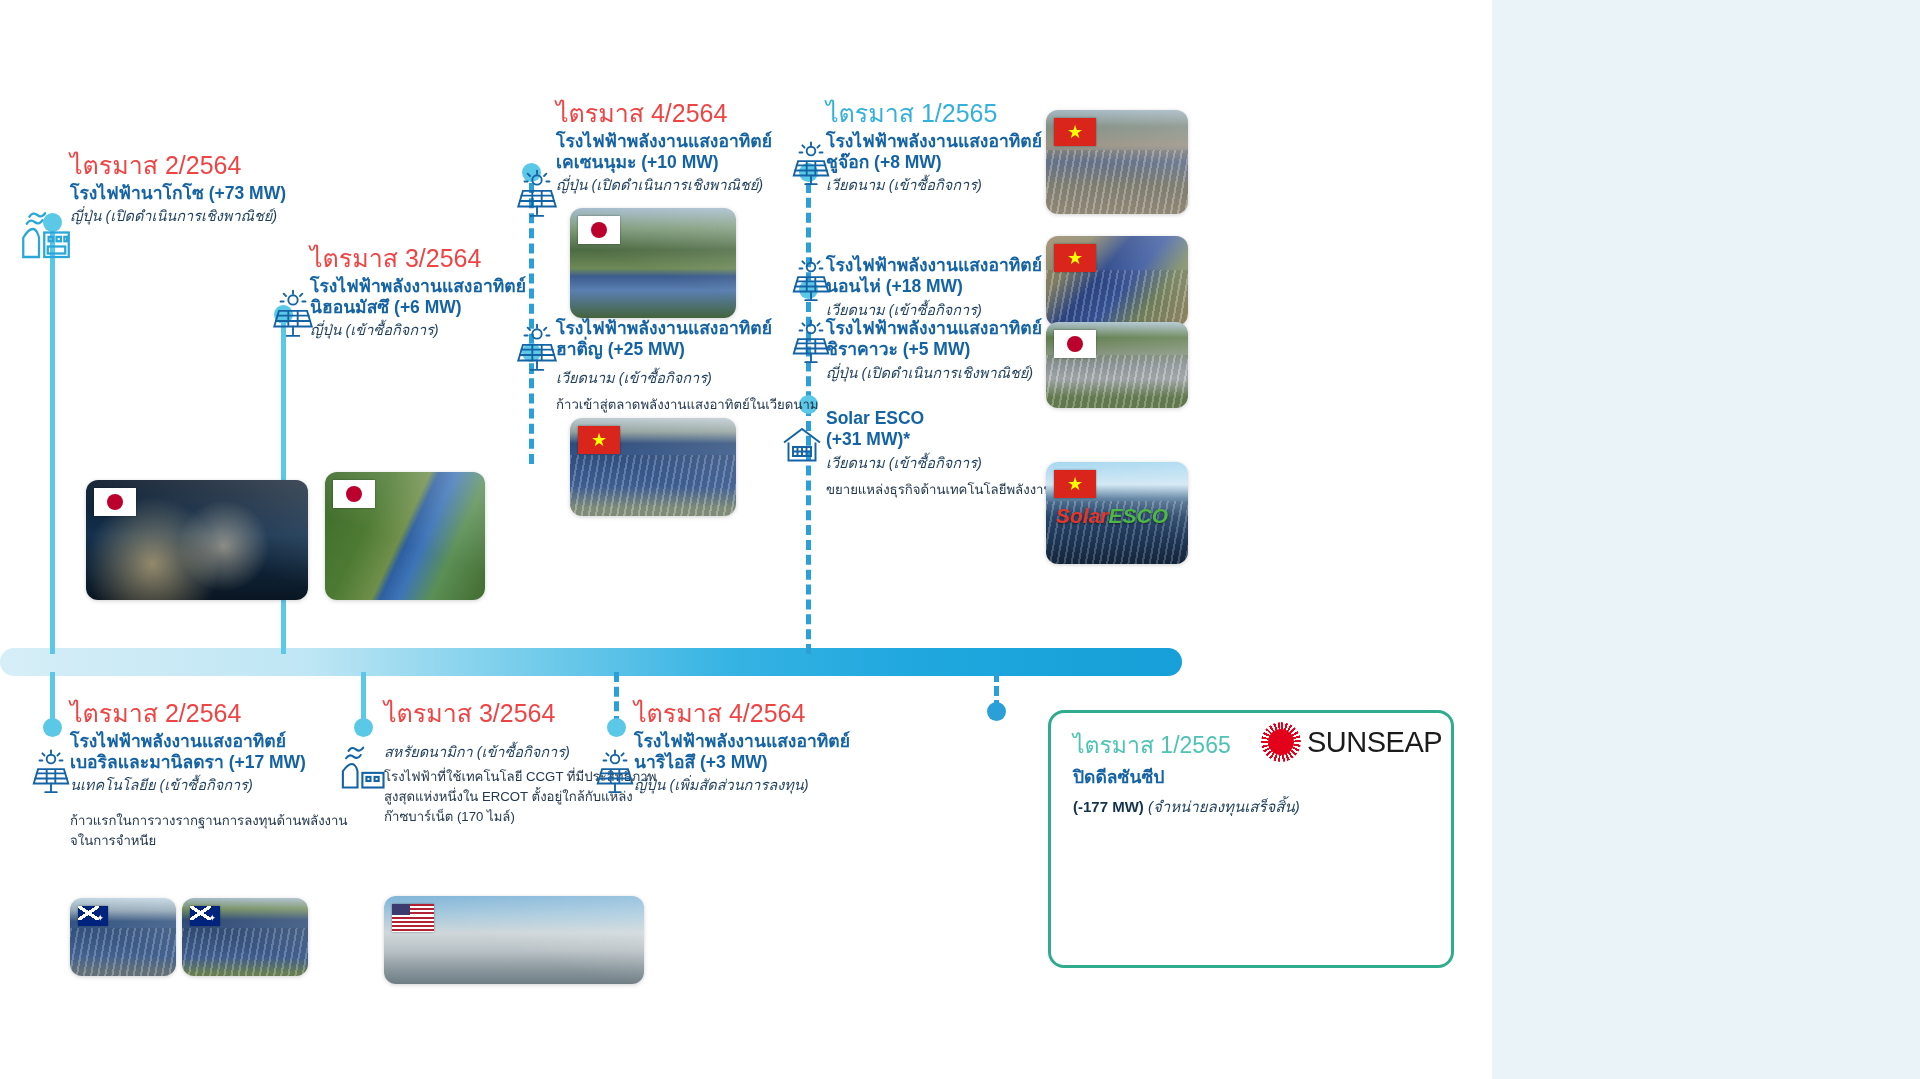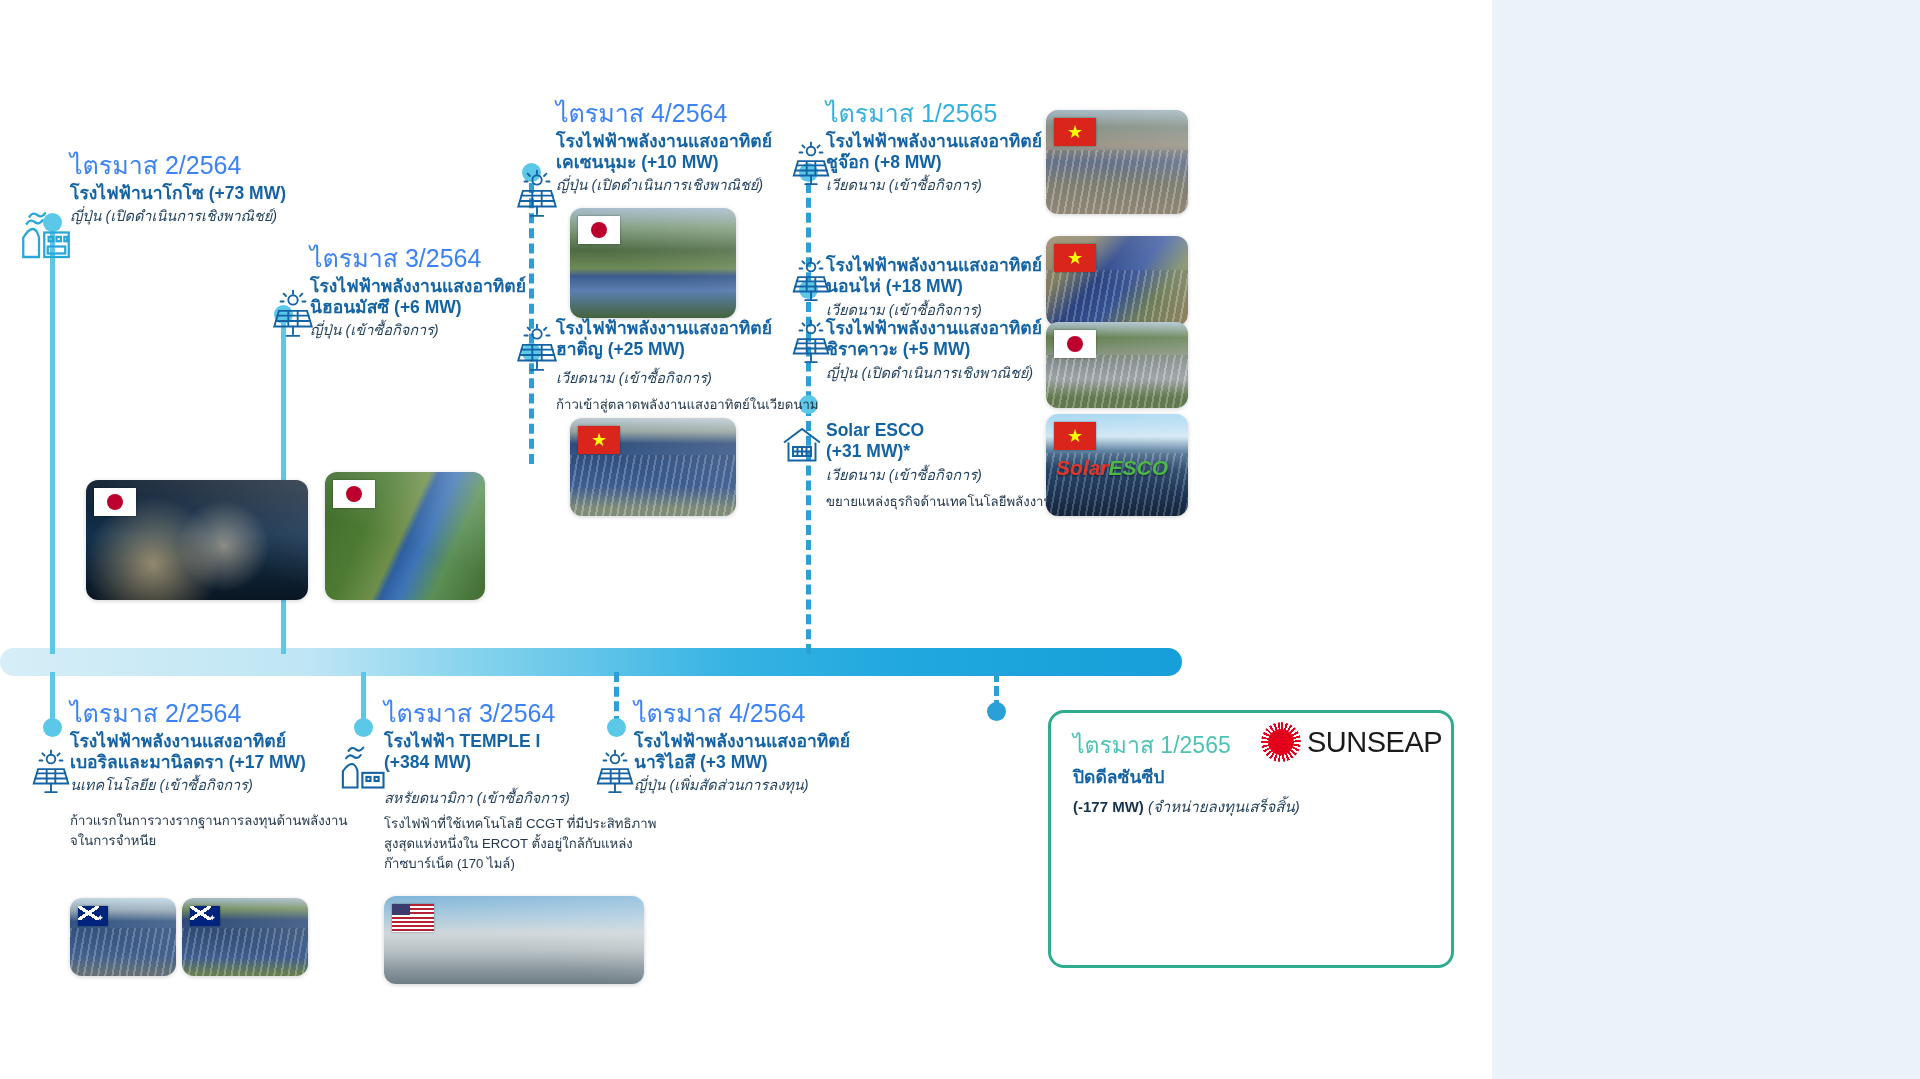--- a/index.html
+++ b/index.html
@@ -35,21 +35,21 @@
   .tl-stem.dash { width:0; border-left:5px dashed #2b9fd8; background:none; }
   .tl-dot {
     position:absolute; width:19px; height:19px; border-radius:50%;
     background:#5cc8e8;
   }
   .tl-dot.blue { background:#2b9fd8; }
 
   
   .ev { position:absolute; }
   .ev .q {
-    font-size:25px; color:#3b82f6; font-weight:normal; line-height:1.06;
+    font-size:25px; color:#ef4444; font-weight:normal; line-height:1.06;
     white-space:nowrap;
   }
   .ev .q.dark { color:#33b0dc; }
   .ev .name {
     font-size:17.5px; color:#1463a5; font-weight:bold; line-height:1.22;
   }
   .ev .sub {
     font-size:14.5px; color:#1f3f5c; font-style:italic; line-height:1.3; margin-top:3px;
   }
   .ev .desc {
@@ -93,21 +93,21 @@
      linear-gradient(#9fb7c9 0%, #7d9a7a 18%, #4d6b43 38%, #6f8a58 55%, #3c5c8e 62%, #5a7fb0 75%, #44633d 100%);}
   .im-hatinh{background:
      linear-gradient(#b9c7cf 0%, #8f9f9a 14%, #2d4c7a 26%, #3a5c92 48%, #4668a0 70%, #8d9a86 92%);}
   .im-chuchok{background:
      linear-gradient(#9db2bd 0%, #7e8b80 16%, #9a9385 34%, #6f7d96 50%, #8c8b7e 72%, #a09683 100%);}
   .im-nonhai{background:
      linear-gradient(130deg,#a39277 0%, #8d8a6e 22%, #2f4a8c 40%, #3c5aa0 56%, #7b8a64 74%, #a2936f 100%);}
   .im-shirakawa{background:
      linear-gradient(#a8bfcc 0%, #5c7a4a 18%, #7e8f74 34%, #9aa2a6 50%, #b0b5b8 66%, #6d8558 88%);}
   .im-solaresco{background:
-     linear-gradient(#9fd4ef 0%, #cfe6f3 22%, #5b7fa0 36%, #2b4b72 54%, #203a5c 78%, #16283f 100%);}
+     linear-gradient(#9fd4ef 0%, #cfe6f3 22%, #5b7fa0 36%, #2b4b72 54%, #203a5c 78%, #16283f 100%); margin-top: 48px;}
   .im-beryl{background:
      linear-gradient(#bcd2df 0%, #8ea3b2 16%, #32537f 30%, #3f6090 52%, #4a6b9c 74%, #6e7c84 94%);}
   .im-manildra{background:
      linear-gradient(#9fb5c2 0%, #6e8a5c 14%, #2e4a74 28%, #3b5a88 52%, #46669a 76%, #738a5e 96%);}
   .im-temple{background:
      linear-gradient(#7fb4d8 0%, #a9cadd 22%, #cfd7da 42%, #b9c2c6 62%, #8d9aa0 82%, #6e7c84 100%);}
 
   .photo .panelines{
     position:absolute; left:0; top:38%; right:0; bottom:0;
     background:repeating-linear-gradient(100deg, rgba(255,255,255,.18) 0 2px, rgba(0,0,0,.10) 2px 7px);
@@ -344,21 +344,21 @@
     </div>
 
     <div class="icowrap" style="left:778px; top:420px;">
       <svg width="48" height="48" viewBox="0 0 64 64" fill="none" stroke="#1463a5" stroke-width="2.6">
         <path d="M8 30 L32 12 L56 30"></path>
         <path d="M14 30 v24 h36 V30"></path>
         <path d="M20 36 h24 v12 H20 Z"></path>
         <path d="M20 42 h24 M26 36 v12 M32 36 v12 M38 36 v12"></path>
       </svg>
     </div>
-    <div class="ev" style="left:826px; top:420px; width:240px;">
+    <div class="ev" style="left:826px; top:408px; width:240px;">
       <div class="name" style="white-space:pre-line;">Solar ESCO
 (+31 MW)*</div>
       <div class="sub">เวียดนาม (เข้าซื้อกิจการ)</div>
       <div class="desc">ขยายแหล่งธุรกิจด้านเทคโนโลยีพลังงาน</div>
     </div>
     <div class="photo im-solaresco" style="left:1046px; top:414px; width:142px; height:102px;">
       <div class="panelines"></div>
       <div class="shine"></div>
       <div class="flag vn"></div>
       <div class="esco-logo">
@@ -399,22 +399,20 @@
         <path d="M6 56 L6 36 C6 36 12 27 17 27 C22 27 24 36 24 36 L24 56 Z"></path>
         <rect x="30" y="38" width="26" height="18"></rect>
         <rect x="35" y="43" width="5" height="5"></rect>
           <rect x="45" y="43" width="5" height="5"></rect>
         <path d="M10 20 q4 -6 9 -2 q5 4 9 -2" stroke-linecap="round"></path>
         <path d="M13 11 q4 -6 9 -2 q5 4 9 -2" stroke-linecap="round"></path>
       </svg>
     </div>
     <div class="ev" style="left:384px; top:700px; width:280px;">
       <div class="q">ไตรมาส 3/2564</div>
-      <div class="name" style="margin-top:4px; white-space:pre-line;">โรงไฟฟ้า TEMPLE I
-(+384 MW)</div>
       <div class="sub" style="margin-top:16px;">สหรัยดนามิกา (เข้าซื้อกิจการ)</div>
       <div class="desc" style="white-space:pre-line; margin-top:6px;">โรงไฟฟ้าที่ใช้เทคโนโลยี CCGT ที่มีประสิทธิภาพ
 สูงสุดแห่งหนึ่งใน ERCOT ตั้งอยู่ใกล้กับแหล่ง
 ก๊าซบาร์เน็ต (170 ไมล์)</div>
     </div>
     <div class="photo im-temple" style="left:384px; top:896px; width:260px; height:88px;">
       <div class="shine"></div>
       <div class="flag" style="background:
              repeating-linear-gradient(#b22234 0 2.1px, #ffffff 2.1px 4.2px);">
         <span style="position:absolute;left:0;top:0;width:18px;height:11px;background:#3c3b6e;"></span>

